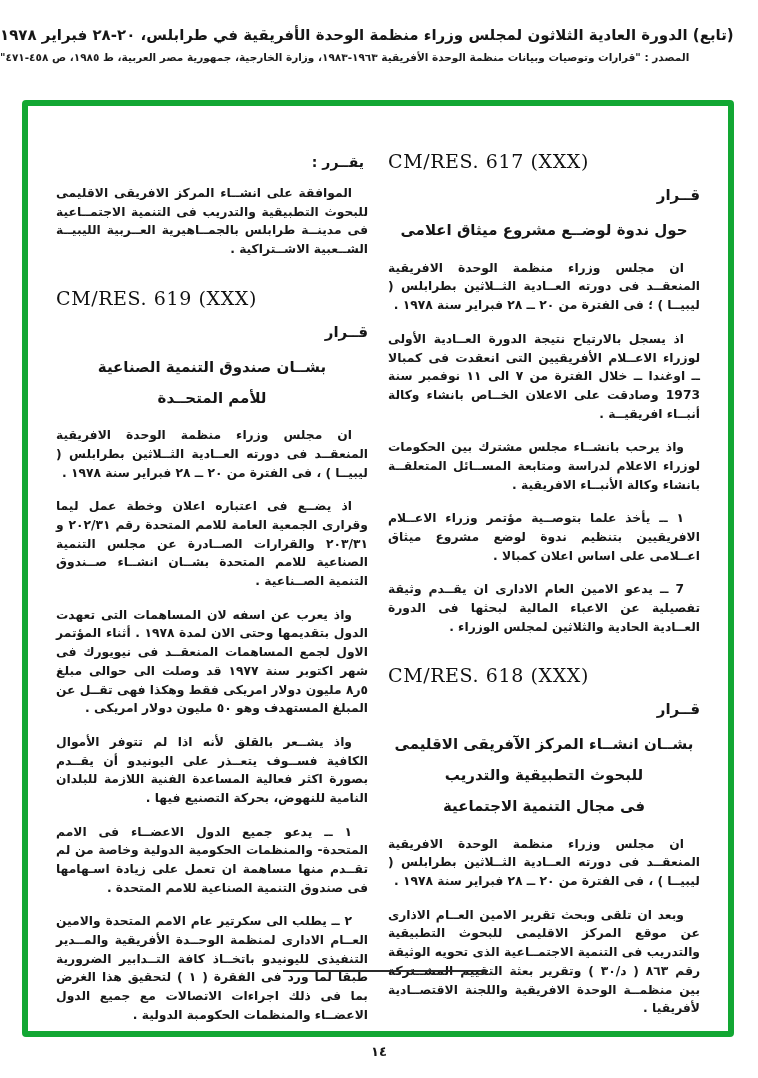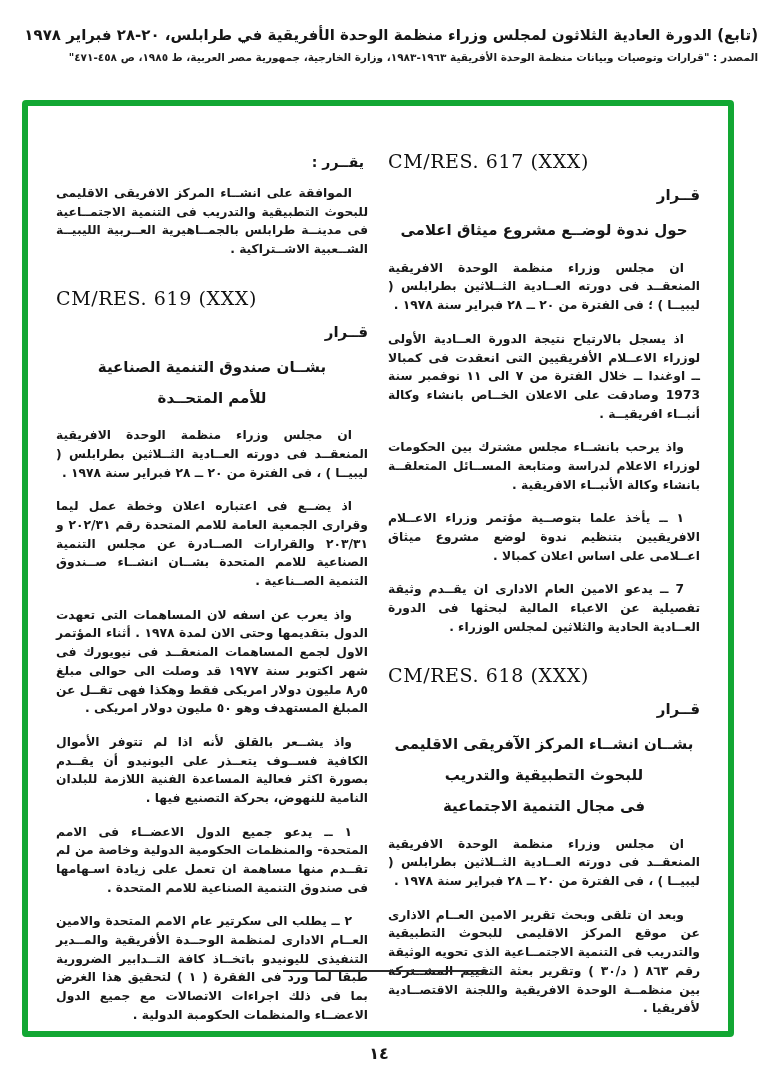--- a/index.html
+++ b/index.html
@@ -1,21 +1,21 @@
 <!DOCTYPE html>
 <html lang="ar"><head>
 <meta charset="utf-8">
 <style>
   html,body{margin:0;padding:0;}
   body{
     width:758px;height:1078px;position:relative;overflow:hidden;
     background:#ffffff;color:#161616;
     font-family:"DejaVu Sans",sans-serif;
   }
-  .header{position:absolute;top:26px;left:0;width:758px;text-align:right;direction:rtl;}
+  .header{position:absolute;top:26px;left:0;width:758px;text-align:left;direction:rtl;}
   .header .title{font-size:15px;font-weight:bold;letter-spacing:.2px;}
   .header .source{font-size:10.5px;font-weight:bold;margin-top:7px;color:#1c1c1c;}
   .frame{
     position:absolute;left:22px;top:100px;width:712px;height:937px;
     border:6px solid #12a733;border-radius:4px;background:#ffffff;
     box-sizing:border-box;overflow:hidden;
   }
   .content{
     direction:rtl;display:flex;gap:20px;
     padding:44px 28px 0 28px;height:100%;box-sizing:border-box;
@@ -31,21 +31,21 @@
   .subject{text-align:center;font-weight:bold;font-size:15px;line-height:1.65;margin:0 0 6px 0;}
   .subject.last{margin-bottom:16px;}
   .decide{text-align:right;font-weight:bold;font-size:14px;margin:4px 4px 14px 0;}
   p.body{
     font-size:12.3px;font-weight:bold;line-height:1.52;
     text-align:justify;text-align-last:right;text-indent:16px;
     margin:0 0 15px 0;color:#181818;
   }
   .footnote-rule{position:absolute;left:283px;top:970px;width:205px;border-top:2px solid #2a2a2a;}
   .pageno{position:absolute;top:1044px;left:0;width:758px;text-align:center;
-    font-size:16px;font-weight:bold;direction:rtl;}
+    font-size:13px;font-weight:bold;direction:rtl;}
 </style>
 </head>
 <body>
 
 <div>
 
   <div class="header">
     <div class="title">(تابع) الدورة العادية الثلاثون لمجلس وزراء منظمة الوحدة الأفريقية في طرابلس، ٢٠-٢٨ فبراير ١٩٧٨</div>
     <div class="source">المصدر : "قرارات وتوصيات وبيانات منظمة الوحدة الأفريقية ١٩٦٣-١٩٨٣، وزارة الخارجية، جمهورية مصر العربية، ط ١٩٨٥، ص ٤٥٨-٤٧١"</div>
   </div>

